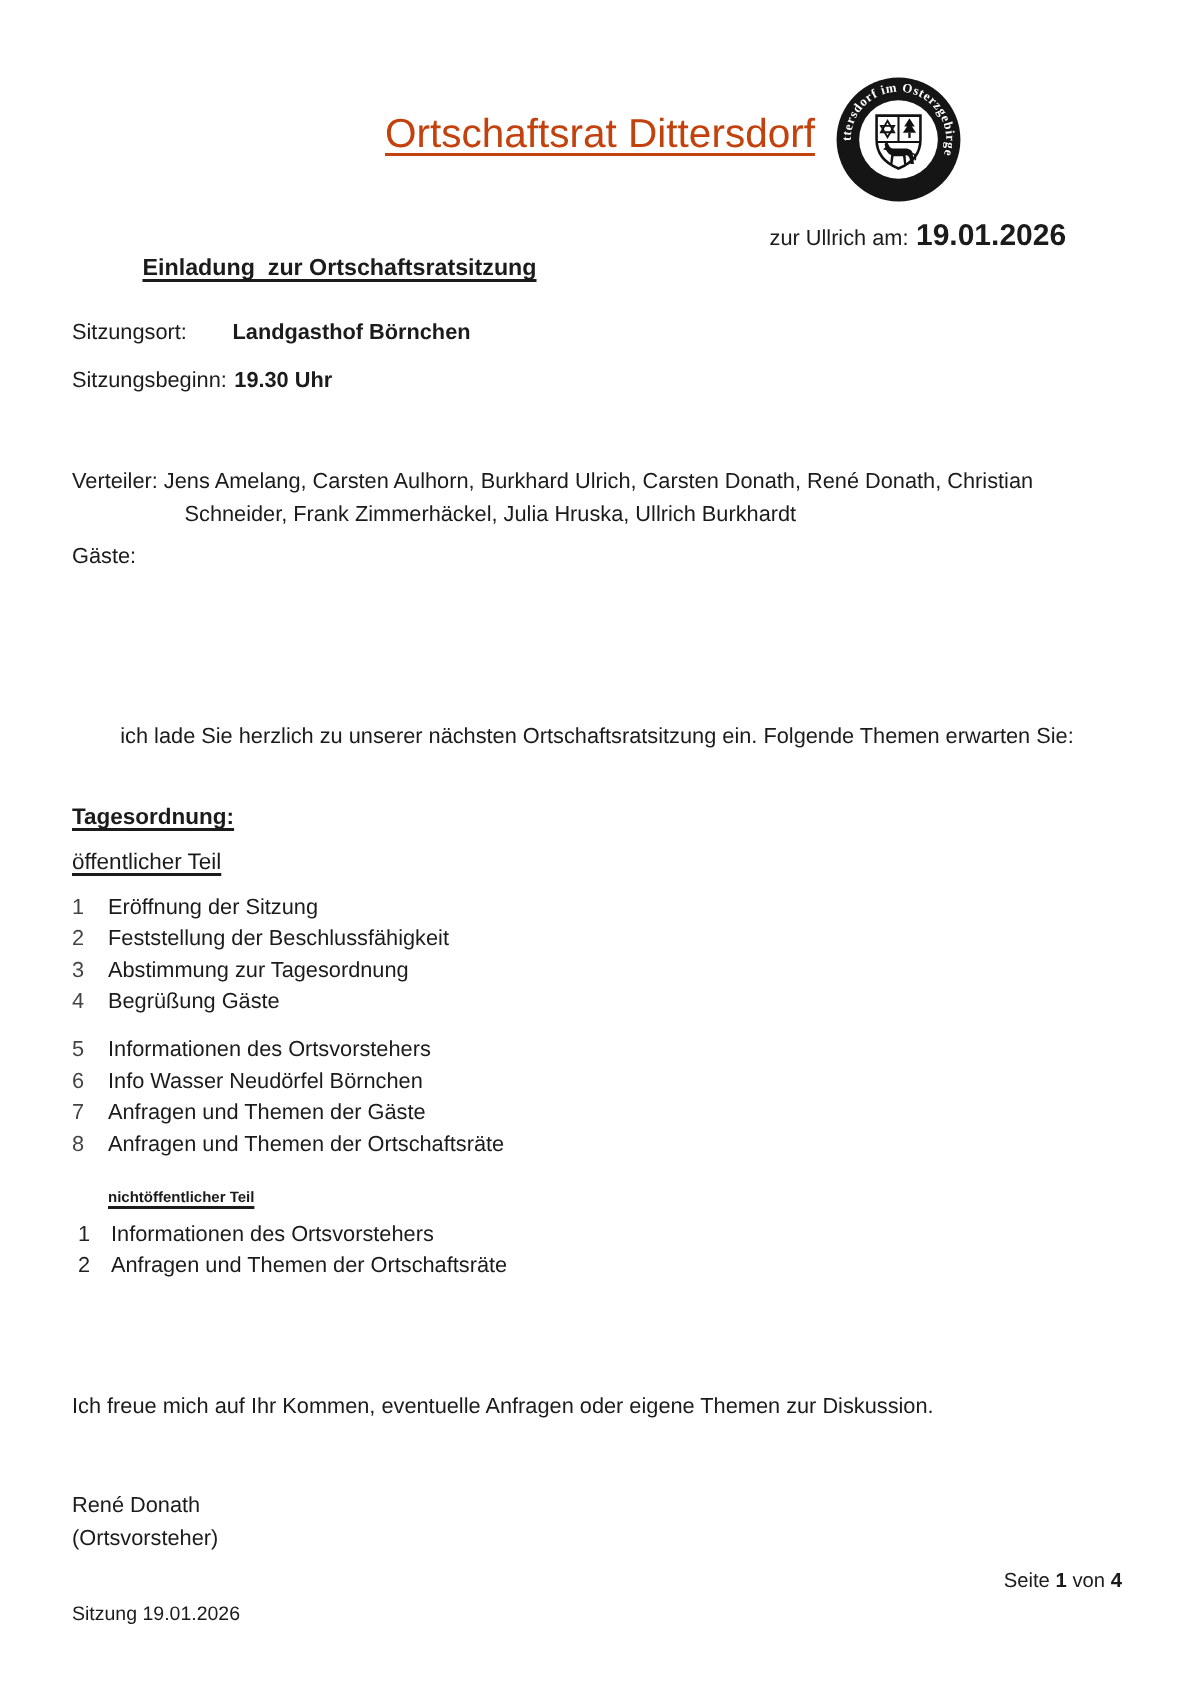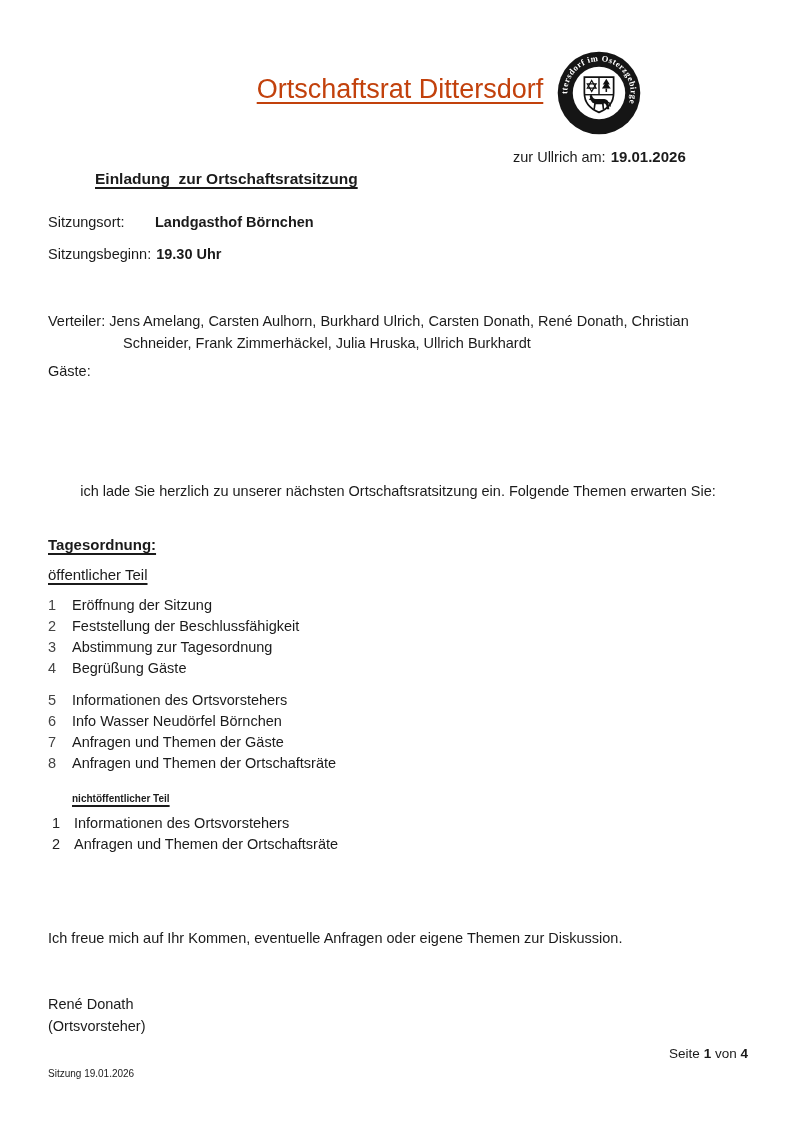--- a/index.html
+++ b/index.html
@@ -19,21 +19,21 @@
     text-decoration:underline; text-decoration-thickness:2px; text-underline-offset:4px;
   }
   .logo-wrap { top:50px; left:556px; width:86px; height:86px; }
 
   
   .invite-heading {
     top:146px; left:95px; font-size:15.5px; font-weight:bold; white-space:pre;
     text-decoration:underline; text-decoration-thickness:1.5px; text-underline-offset:3px;margin-top:24px;
   }
   .invite-date { top:146px; left:513px; font-size:14.5px; line-height:22px; }
-  .invite-date .date-val { font-weight:bold; font-size:15px; margin-left:5px; }
+  .invite-date .date-val { font-weight:bold; font-size:20px; margin-left:5px; }
 
   
   .row-location { top:214px; left:48px; }
   .row-location .lbl { display:inline-block; width:107px; }
   .row-location .val { font-weight:bold;text-align:right; }
   .row-start { top:246px; left:48px; }
   .row-start .val { font-weight:bold; margin-left:5px; }
   .row-dist { top:310px; left:48px; line-height:22px; }
   .row-dist .cont { display:block; padding-left:75px; }
   .row-guests { top:363px; left:48px; }
@@ -58,21 +58,21 @@
   }
   .agenda-nonpublic { top:813px; left:52px; }
   .agenda-nonpublic .num { width:22px; color:#222; }
 
   .closing { top:930px; left:48px; width:700px; }
   .signature { top:993px; left:48px; line-height:22px; }
 
   
   .footer-page { top:1046px; right:52px; font-size:13.5px; text-align:right; }
   .footer-page b { font-size:13.5px; }
-  .footer-ref { top:1068px; left:48px; font-size:10px; }
+  .footer-ref { top:1068px; left:48px; font-size:13px; }
 </style>
 </head>
 <body>
 
 <div class="page">
 
   <div class="abs doc-title">
     <span>Ortschaftsrat Dittersdorf</span>
   </div>
 

